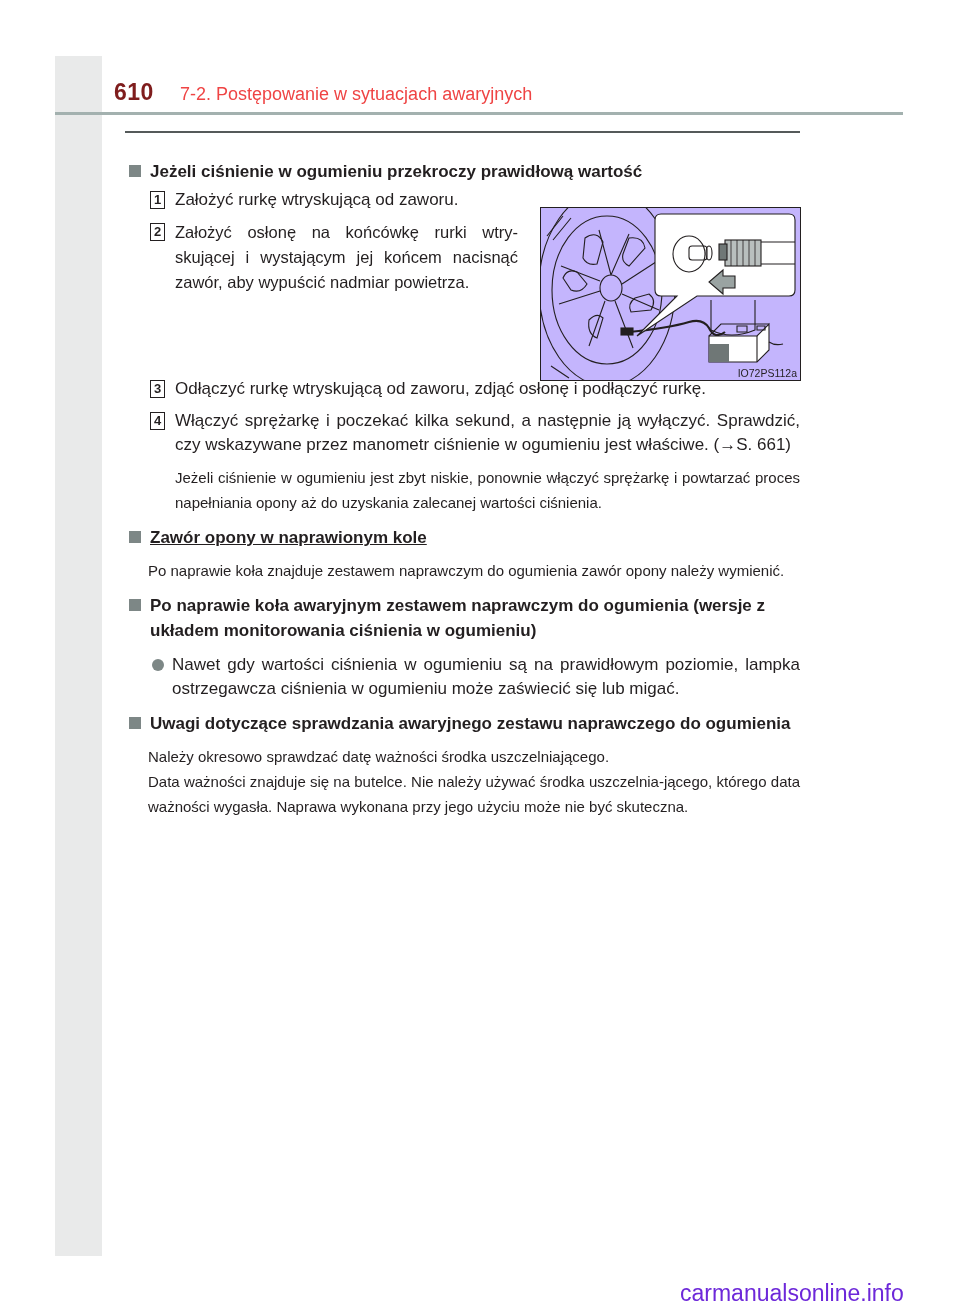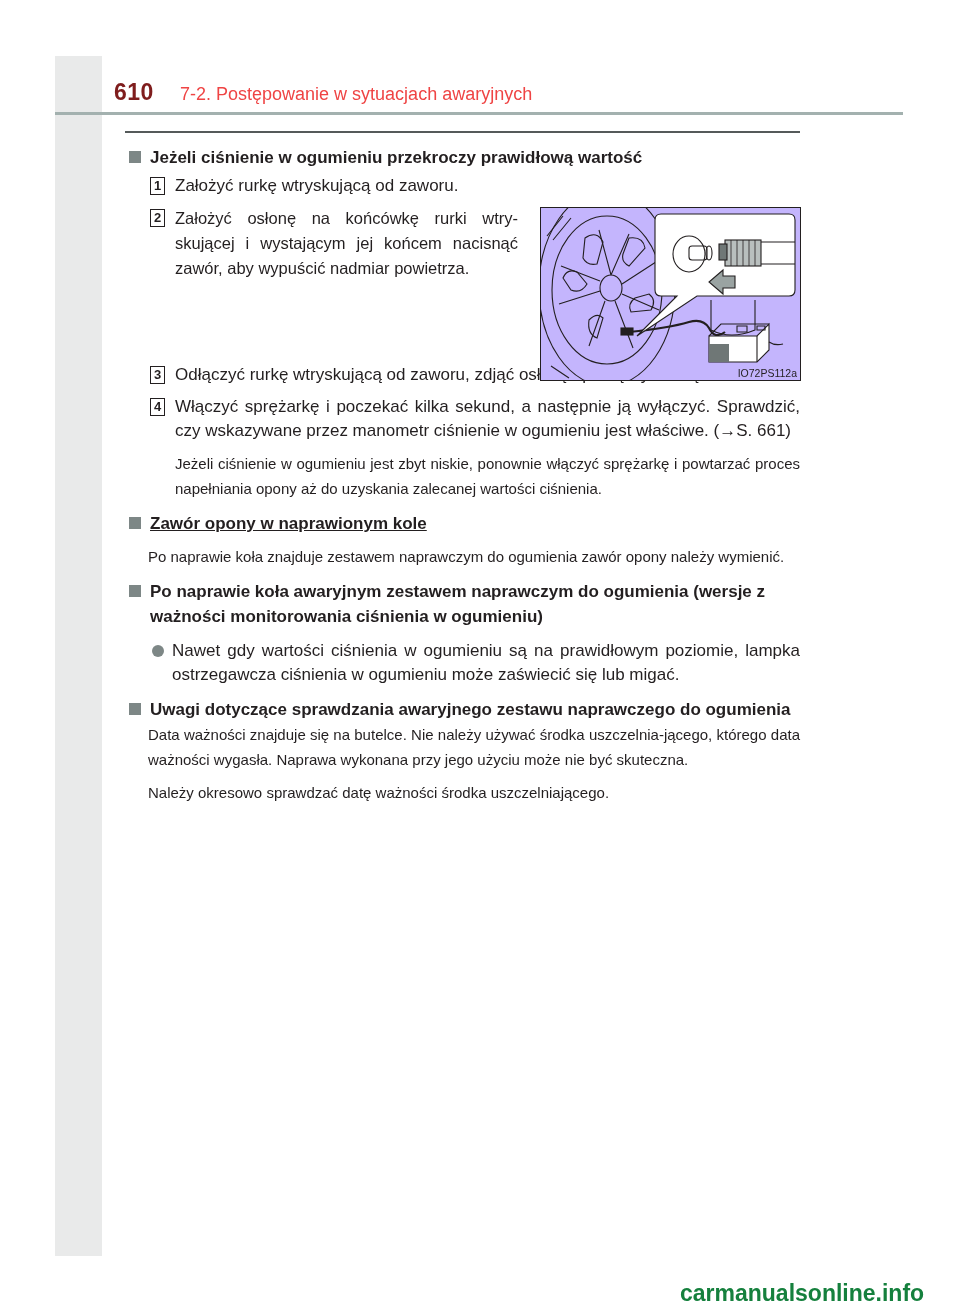--- a/index.html
+++ b/index.html
@@ -19,21 +19,21 @@
     position: absolute; left: 114px; top: 79px; font-size: 23px; font-weight: bold;
     letter-spacing: 0.5px; color: #7f1d1d;
   }
   .section-title {
     position: absolute; left: 180px; top: 84px; font-size: 18px; color: #ef4444;
   }
   .inner-rule {
     position: absolute; left: 125px; top: 131px; width: 675px; height: 2px;
     background: #555a5a;
   }
-  .content { position: absolute; left: 128px; top: 145px; width: 672px; }
+  .content { position: absolute; left: 128px; top: 159px; width: 672px; }
   .heading {
     position: relative; padding-left: 22px; font-weight: bold; font-size: 17px;
     line-height: 25px; margin: 0;
   }
   .heading .sq {
     position: absolute; left: 1px; top: 6px; width: 12px; height: 12px; background: #7d8786;
   }
   .step { position: relative; padding-left: 47px; font-size: 17px; line-height: 24px; }
   .step .num {
     position: absolute; left: 22px; top: 3px; width: 13px; height: 16px;
@@ -49,21 +49,21 @@
     background: #7d8786;
   }
   .figure {
     position: absolute; left: 540px; top: 207px; width: 259px; height: 172px;
     border: 1.5px solid #231f20; background: #c4b5fd; overflow: hidden;
   }
   .figure-code {
     position: absolute; right: 3px; bottom: 1px; font-size: 10.5px; color: #231f20;
   }
   .watermark {
-    position: absolute; left: 680px; top: 1280px; font-size: 23px; color: #15803d; font-weight: bold;
+    position: absolute; left: 680px; top: 1280px; font-size: 23px; color: #6d28d9;
   }
 </style>
 </head>
 <body>
 
 <div class="side-band"></div>
 <div class="page-number">610</div>
 <div class="section-title">7-2. Postępowanie w sytuacjach awaryjnych</div>
 <div class="header-rule"></div>
 <div class="inner-rule"></div>
@@ -98,33 +98,33 @@
   <div class="para indent just" style="margin-top:8px;">Jeżeli ciśnienie w ogumieniu jest zbyt niskie, ponownie włączyć sprężarkę i powtarzać proces napełniania opony aż do uzyskania zalecanej wartości ciśnienia.</div>
 
   <div class="heading" style="margin-top:10px;text-decoration:underline;">
     <span class="sq"></span>
     <span>Zawór opony w naprawionym kole</span>
   </div>
   <div class="para just" style="margin-top:8px;">Po naprawie koła znajduje zestawem naprawczym do ogumienia zawór opony należy wymienić.</div>
 
   <div class="heading" style="margin-top:10px;">
     <span class="sq"></span>
-    <span>Po naprawie koła awaryjnym zestawem naprawczym do ogumienia (wersje z ważności monitorowania ciśnienia w ogumieniu)</span>
+    <span>Po naprawie koła awaryjnym zestawem naprawczym do ogumienia (wersje z układem monitorowania ciśnienia w ogumieniu)</span>
   </div>
   <div class="bullet just" style="margin-top:10px;">
     <span class="dot"></span>
     <span>Nawet gdy wartości ciśnienia w ogumieniu są na prawidłowym poziomie, lampka ostrzegawcza ciśnienia w ogumieniu może zaświecić się lub migać.</span>
   </div>
 
   <div class="heading just" style="margin-top:10px;">
     <span class="sq"></span>
     <span>Uwagi dotyczące sprawdzania awaryjnego zestawu naprawczego do ogumienia</span>
   </div>
+  <div class="para" style="margin-top:8px;">Należy okresowo sprawdzać datę ważności środka uszczelniającego.</div>
   <div class="para just">Data ważności znajduje się na butelce. Nie należy używać środka uszczelnia-jącego, którego data ważności wygasła. Naprawa wykonana przy jego użyciu może nie być skuteczna.</div>
-  <div class="para" style="margin-top:8px;">Należy okresowo sprawdzać datę ważności środka uszczelniającego.</div>
 </div>
 
 <div class="figure">
   <svg width="259" height="172" viewBox="0 0 259 172">
     <g fill="none" stroke="#231f20" stroke-width="1.1">
 
       <ellipse cx="66" cy="80" rx="68" ry="98"></ellipse>
       <ellipse cx="66" cy="82" rx="55" ry="74"></ellipse>
 
       <ellipse cx="70" cy="80" rx="11" ry="13"></ellipse>

